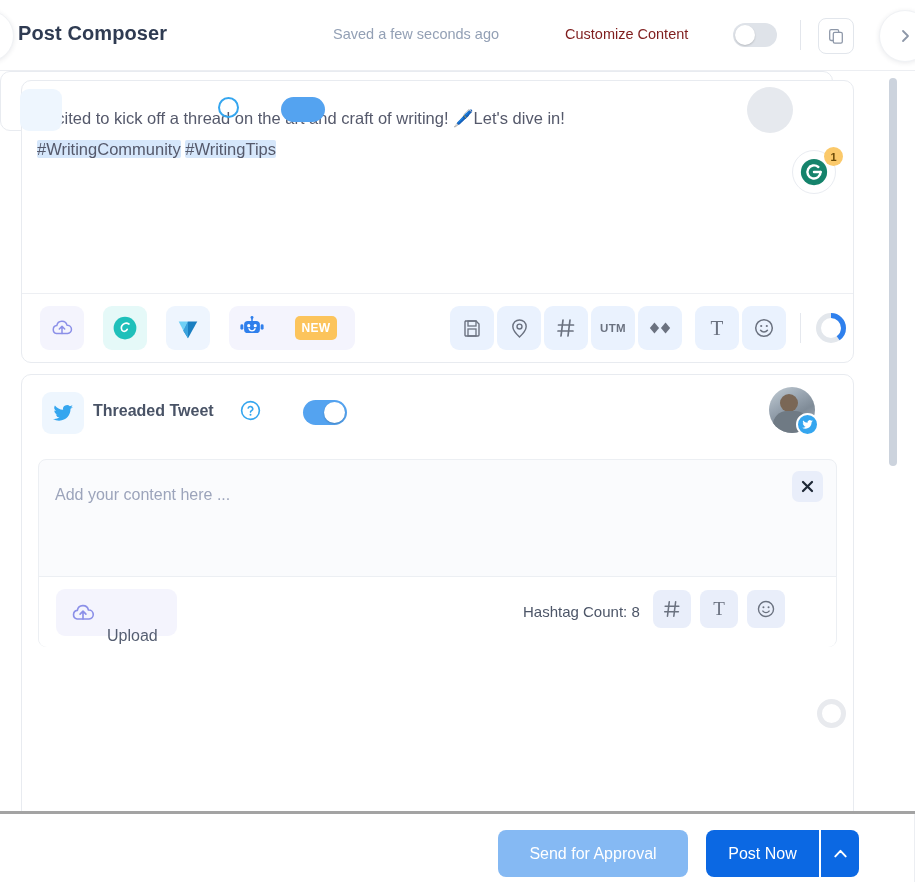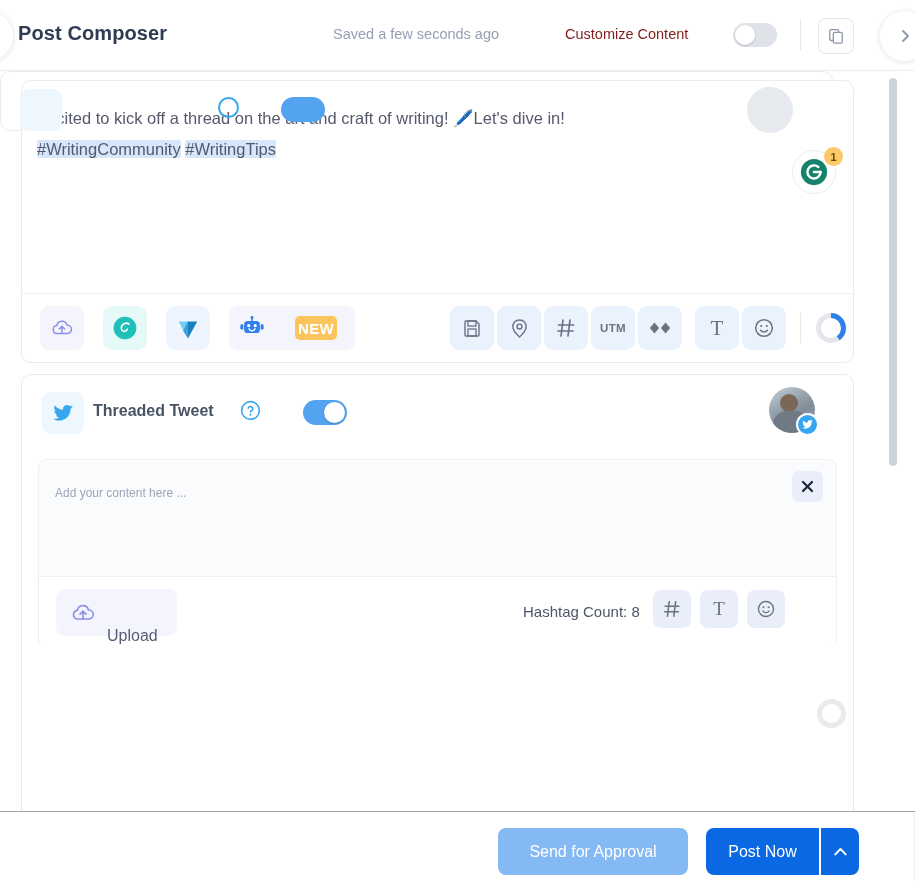--- a/index.html
+++ b/index.html
@@ -104,21 +104,21 @@
   .tool-sq {
     position: absolute; width: 44px; height: 44px; border-radius: 9px;
     display: flex; align-items: center; justify-content: center; cursor: pointer;
   }
   .tool-lavender { background: #f4f4fd; }
   .tool-mint { background: #e5f9f8; }
   .tool-lightblue { background: #eef5fe; }
   .tool-blue { background: #eaf2fe; }
   .new-badge {
     position: absolute; width: 42px; height: 24px; border-radius: 5px;
-    background: #fcc45c; color: #fff; font-size: 15px; font-weight: bold;
+    background: #fcc45c; color: #fff; font-size: 12px; font-weight: bold;
     display: flex; align-items: center; justify-content: center;
     letter-spacing: .3px;
   }
   .tb-divider {
     position: absolute; width: 1px; height: 30px; background: #e5e8ee;
   }
 
   
   #thread-card { left: 21px; top: 303px; width: 833px; height: 454px; }
   .tw-icon-box {
@@ -161,21 +161,21 @@
     position: absolute; left: 27px; top: 26px; width: 23px; height: 23px;
     border-radius: 50%; background: #35a6ef; border: 2px solid #fff;
     display: flex; align-items: center; justify-content: center;
   }
   .thread-inner {
     position: absolute; left: 16px; top: 84px; width: 799px; height: 188px;
     border: 1px solid #eceff3; border-radius: 8px; background: #fafbfd;
   }
   .thread-placeholder {
     position: absolute; left: 16px; top: 26px;
-    font-size: 12px; color: #9ca4bb;
+    font-size: 16px; color: #9ca4bb;
   }
   .thread-close {
     position: absolute; right: 13px; top: 11px; width: 31px; height: 31px;
     border-radius: 7px; background: #e9eefa; cursor: pointer;
     display: flex; align-items: center; justify-content: center;
   }
   .thread-subbar {
     position: absolute; left: 0; top: 116px; width: 797px; height: 71px;
     border-top: 1px solid #eceff3; background: #ffffff;
     border-radius: 0 0 8px 8px;
@@ -224,21 +224,21 @@
     border-radius: 50%; border: 2px solid #35a6ef;
   }
   .next-avatar {
     position: absolute; left: 747px; top: 16px; width: 46px; height: 46px;
     border-radius: 50%; background: #e6e9ee;
   }
 
   
   .footer {
     position: absolute; left: 0; bottom: 0; width: 915px; height: 71px;
-    background: #fff; border-top: 1px solid #a3a3a3;
+    background: #fff; border-top: 3px solid #a3a3a3;
   }
   .btn-approval {
     position: absolute; left: 498px; top: 16px; width: 190px; height: 47px;
     border-radius: 8px; background: #85b9f3; border: none; cursor: pointer;
     color: #fff; font-size: 16px; font-family: "Liberation Sans", sans-serif;
   }
   .btn-post {
     position: absolute; left: 706px; top: 16px; width: 113px; height: 47px;
     border-radius: 8px 0 0 8px; background: #0b68e3; border: none; cursor: pointer;
     color: #fff; font-size: 16px; font-family: "Liberation Sans", sans-serif;

